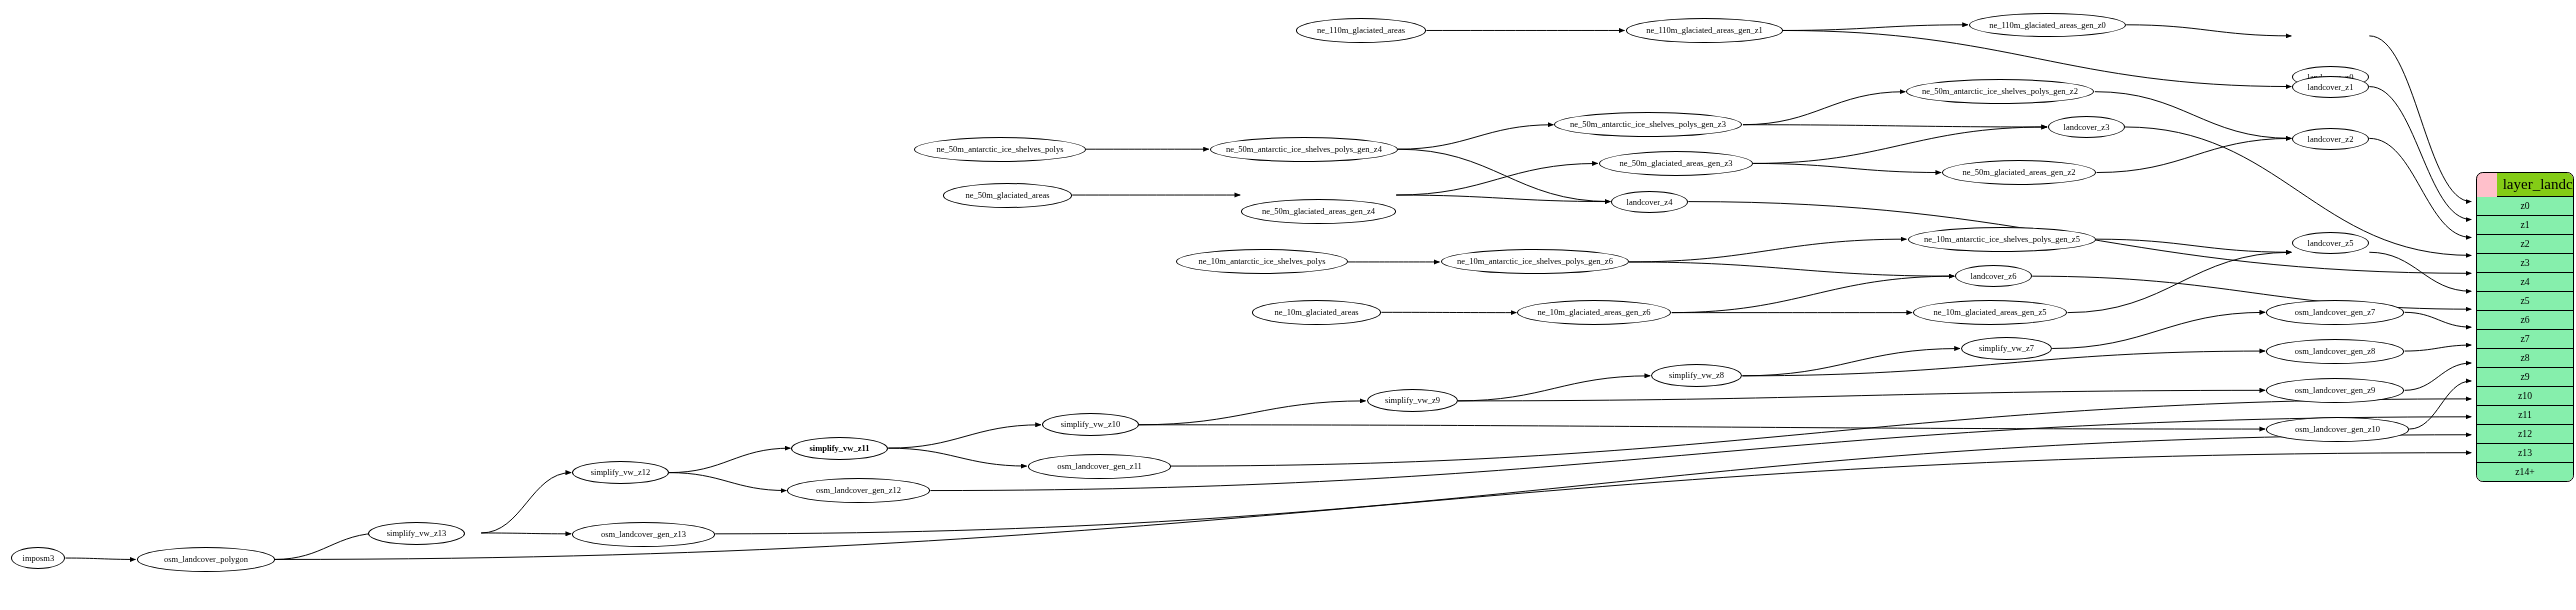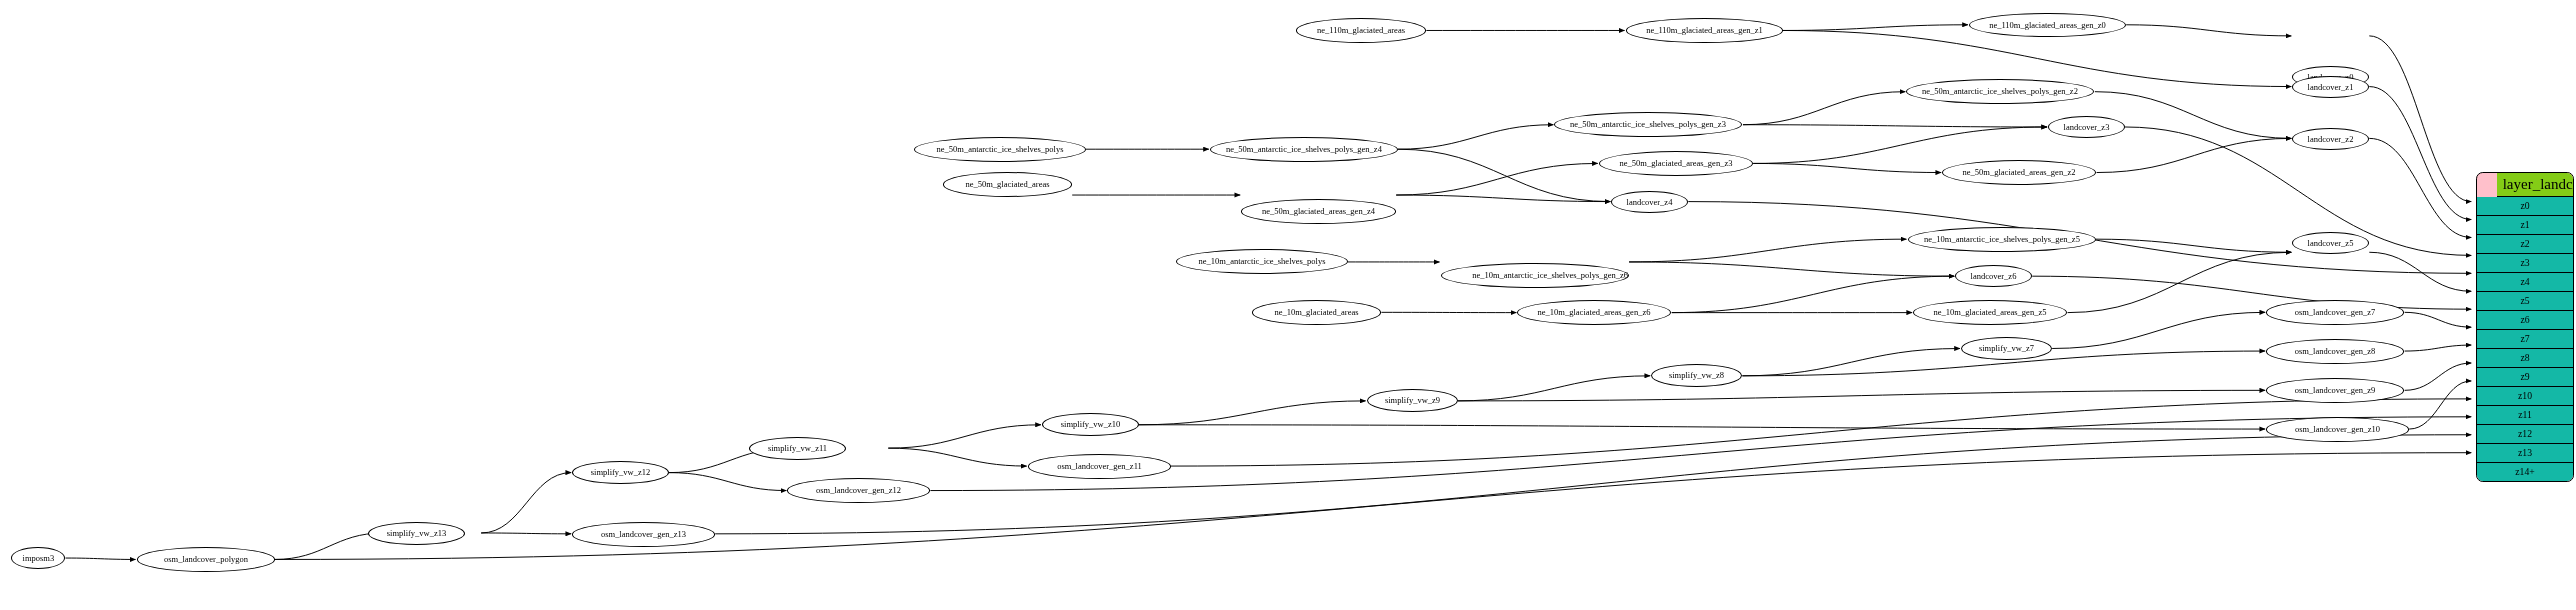--- a/index.html
+++ b/index.html
@@ -40,21 +40,21 @@
     background:#84cc16;
     white-space:nowrap;
     margin-left:20px;
   }
   #layer-table .tr{
     text-align:center;
     font-size:9.7px;
     height:18px;
     line-height:18px;
     border-bottom:0.9px solid #000;
-    background:#14b8a6;
+    background:#86efac;
     white-space:nowrap;
   }
   #layer-table .tr:last-child{border-bottom:none;}
 </style>
 </head>
 <body>
 
 <div id="canvas">
   <svg id="edges" viewBox="0 0 4524 1073" xmlns="http://www.w3.org/2000/svg">
     <defs>
@@ -146,39 +146,39 @@
       </div>
       <div class="node" style="left: 1554px; top: 112px; width: 188px; height: 25px;">
         <span>ne_50m_antarctic_ice_shelves_polys_gen_z3</span>
       </div>
       <div class="node" style="left: 2048px; top: 116px; width: 77px; height: 21.6px;">
         <span>landcover_z3</span>
       </div>
       <div class="node" style="left: 2292px; top: 128px; width: 77px; height: 21.6px;">
         <span>landcover_z2</span>
       </div>
-      <div class="node" style="left: 943px; top: 172px; width: 129px; height: 24.5px;">
+      <div class="node" style="left: 943px; top: 183px; width: 129px; height: 24.5px;">
         <span>ne_50m_glaciated_areas</span>
       </div>
       <div class="node" style="left: 1241px; top: 199px; width: 155px; height: 24.5px;">
         <span>ne_50m_glaciated_areas_gen_z4</span>
       </div>
       <div class="node" style="left: 1599px; top: 151px; width: 154px; height: 25px;">
         <span>ne_50m_glaciated_areas_gen_z3</span>
       </div>
       <div class="node" style="left: 1942px; top: 160px; width: 154px; height: 25px;">
         <span>ne_50m_glaciated_areas_gen_z2</span>
       </div>
       <div class="node" style="left: 1611px; top: 191px; width: 77px; height: 21.6px; justify-content: center;">
         <span>landcover_z4</span>
       </div>
       <div class="node" style="left: 1176px; top: 249px; width: 172px; height: 25px;">
         <span>ne_10m_antarctic_ice_shelves_polys</span>
       </div>
-      <div class="node" style="left: 1441px; top: 263px; width: 188px; height: 25px; justify-content: flex-end;">
+      <div class="node" style="left: 1441px; top: 249px; width: 188px; height: 25px;">
         <span>ne_10m_antarctic_ice_shelves_polys_gen_z6</span>
       </div>
       <div class="node" style="left: 1908px; top: 227px; width: 188px; height: 25px;">
         <span>ne_10m_antarctic_ice_shelves_polys_gen_z5</span>
       </div>
       <div class="node" style="left: 2292px; top: 232px; width: 77px; height: 21.6px; justify-content: center;">
         <span>landcover_z5</span>
       </div>
       <div class="node" style="left: 1955px; top: 265px; width: 77px; height: 21.6px;">
         <span>landcover_z6</span>
@@ -209,21 +209,21 @@
       </div>
       <div class="node" style="left: 1367px; top: 389px; width: 91px; height: 23px;">
         <span>simplify_vw_z9</span>
       </div>
       <div class="node" style="left: 1042px; top: 413px; width: 97px; height: 23px;">
         <span>simplify_vw_z10</span>
       </div>
       <div class="node" style="left: 2266px; top: 417px; width: 143px; height: 24.5px;">
         <span>osm_landcover_gen_z10</span>
       </div>
-      <div class="node" style="left: 749px; top: 437px; width: 97px; height: 23px;">
+      <div class="node" style="left: 791px; top: 437px; width: 97px; height: 23px; font-weight: bold;">
         <span>simplify_vw_z11</span>
       </div>
       <div class="node" style="left: 1028px; top: 454px; width: 143px; height: 24.5px;">
         <span>osm_landcover_gen_z11</span>
       </div>
       <div class="node" style="left: 572px; top: 461px; width: 97px; height: 23px; justify-content: center;">
         <span>simplify_vw_z12</span>
       </div>
       <div class="node" style="left: 787px; top: 478px; width: 143px; height: 24.5px;">
         <span>osm_landcover_gen_z12</span>

